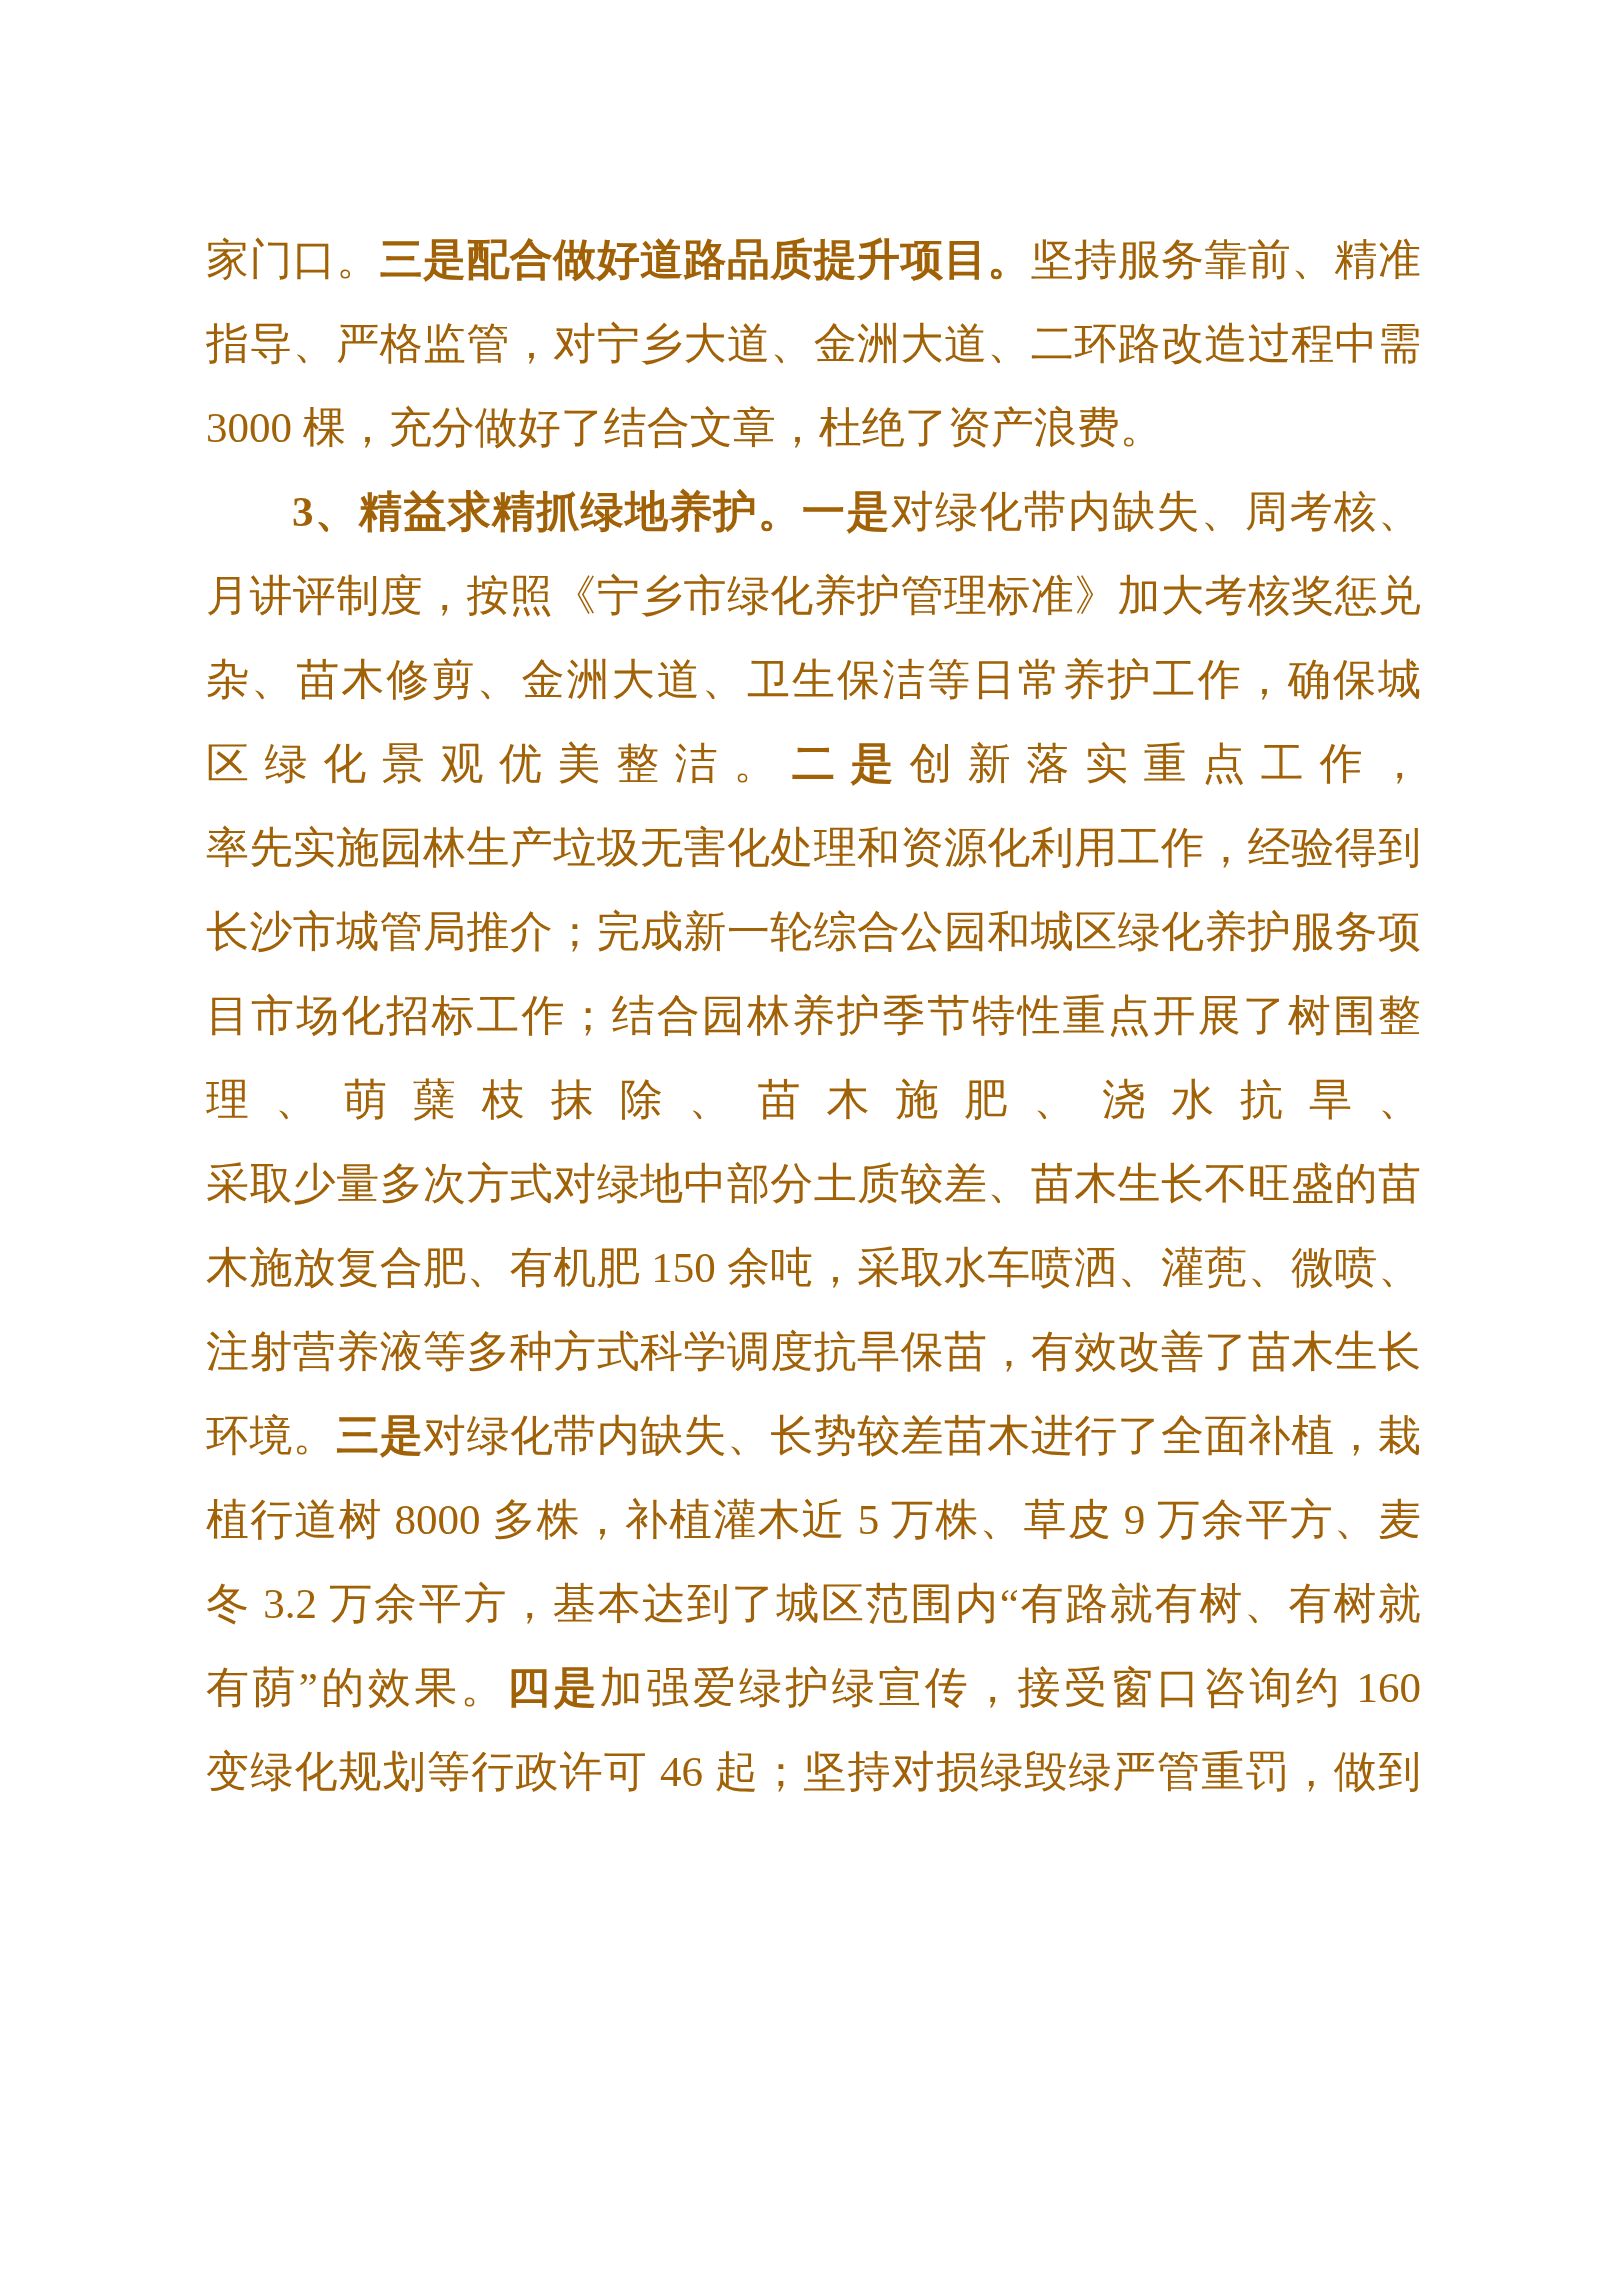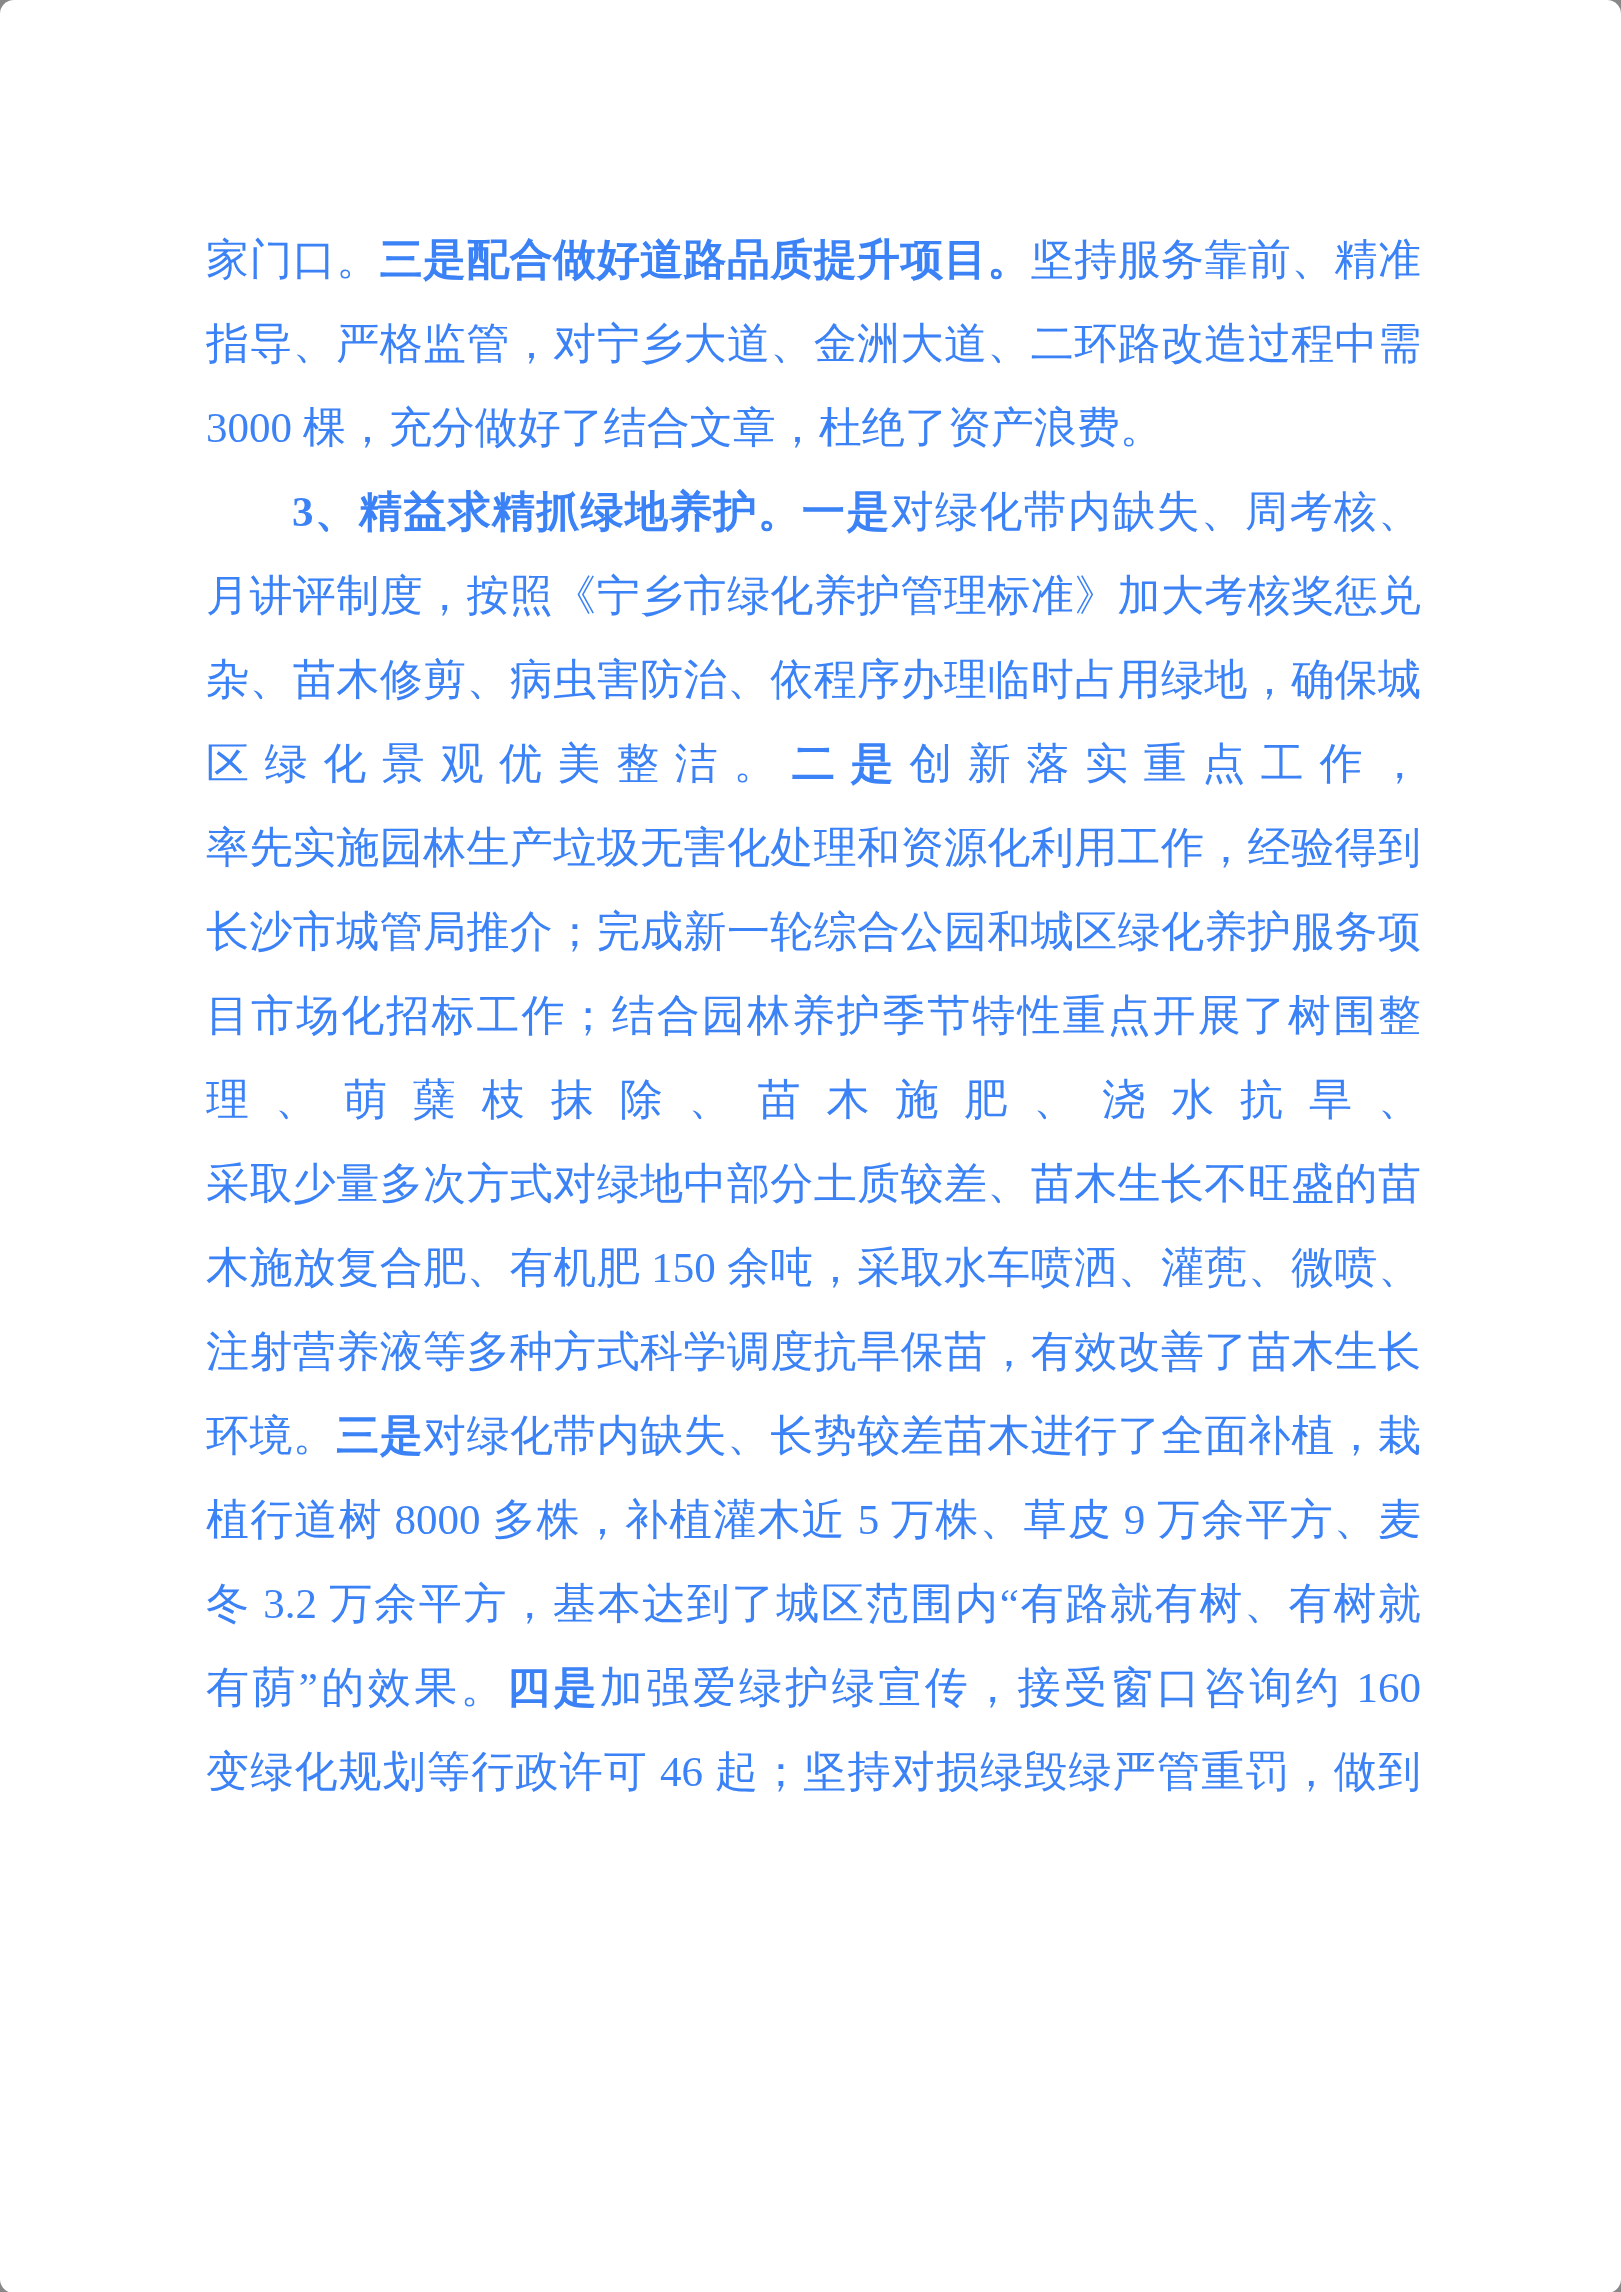--- a/index.html
+++ b/index.html
@@ -6,24 +6,23 @@
     margin: 0;
     padding: 0;
     background: #888888;
   }
   .page {
     position: relative;
     width: 1621px;
     height: 2293px;
     margin: 0 auto;
     background: #ffffff;
-    color: #3b82f6;
+    color: #a16207;
     font-family: "Liberation Serif", "DejaVu Serif", serif;
     overflow: hidden;
-    border-radius: 14px;
   }
   .text-block {
     position: absolute;
     left: 206px;
     top: 218px;
     width: 1215px;
   }
   .line {
     font-size: 43px;
     line-height: 84px;
@@ -47,21 +46,21 @@
 </head>
 <body>
 
 <div class="page">
   <div class="text-block">
       <div class="line"><span class="seg-regular">家门口。</span><span class="seg-bold">三是配合做好道路品质提升项目。</span><span class="seg-regular">坚持服务靠前、精准</span></div>
       <div class="line"><span class="seg-regular">指导、严格监管，对宁乡大道、金洲大道、二环路改造过程中需</span></div>
       <div class="line no-justify"><span class="seg-regular">3000 棵，充分做好了结合文章，杜绝了资产浪费。</span></div>
       <div class="line" style="padding-left: 2em;"><span class="seg-bold">3、精益求精抓绿地养护。一是</span><span class="seg-regular">对绿化带内缺失、周考核、</span></div>
       <div class="line"><span class="seg-regular">月讲评制度，按照《宁乡市绿化养护管理标准》加大考核奖惩兑</span></div>
-      <div class="line"><span class="seg-regular">杂、苗木修剪、病虫害防治、依程序办理临时占用绿地，确保城</span></div>
+      <div class="line"><span class="seg-regular">杂、苗木修剪、金洲大道、卫生保洁等日常养护工作，确保城</span></div>
       <div class="line"><span class="seg-regular">区绿化景观优美整洁。</span><span class="seg-bold">二是</span><span class="seg-regular">创新落实重点工作，按照长沙市要求，</span></div>
       <div class="line"><span class="seg-regular">率先实施园林生产垃圾无害化处理和资源化利用工作，经验得到</span></div>
       <div class="line"><span class="seg-regular">长沙市城管局推介；完成新一轮综合公园和城区绿化养护服务项</span></div>
       <div class="line"><span class="seg-regular">目市场化招标工作；结合园林养护季节特性重点开展了树围整</span></div>
       <div class="line"><span class="seg-regular">理、萌蘖枝抹除、苗木施肥、浇水抗旱、刷白防冻等阶段性工作，</span></div>
       <div class="line"><span class="seg-regular">采取少量多次方式对绿地中部分土质较差、苗木生长不旺盛的苗</span></div>
       <div class="line"><span class="seg-regular">木施放复合肥、有机肥 150 余吨，采取水车喷洒、灌蔸、微喷、</span></div>
       <div class="line"><span class="seg-regular">注射营养液等多种方式科学调度抗旱保苗，有效改善了苗木生长</span></div>
       <div class="line"><span class="seg-regular">环境。</span><span class="seg-bold">三是</span><span class="seg-regular">对绿化带内缺失、长势较差苗木进行了全面补植，栽</span></div>
       <div class="line"><span class="seg-regular">植行道树 8000 多株，补植灌木近 5 万株、草皮 9 万余平方、麦</span></div>

